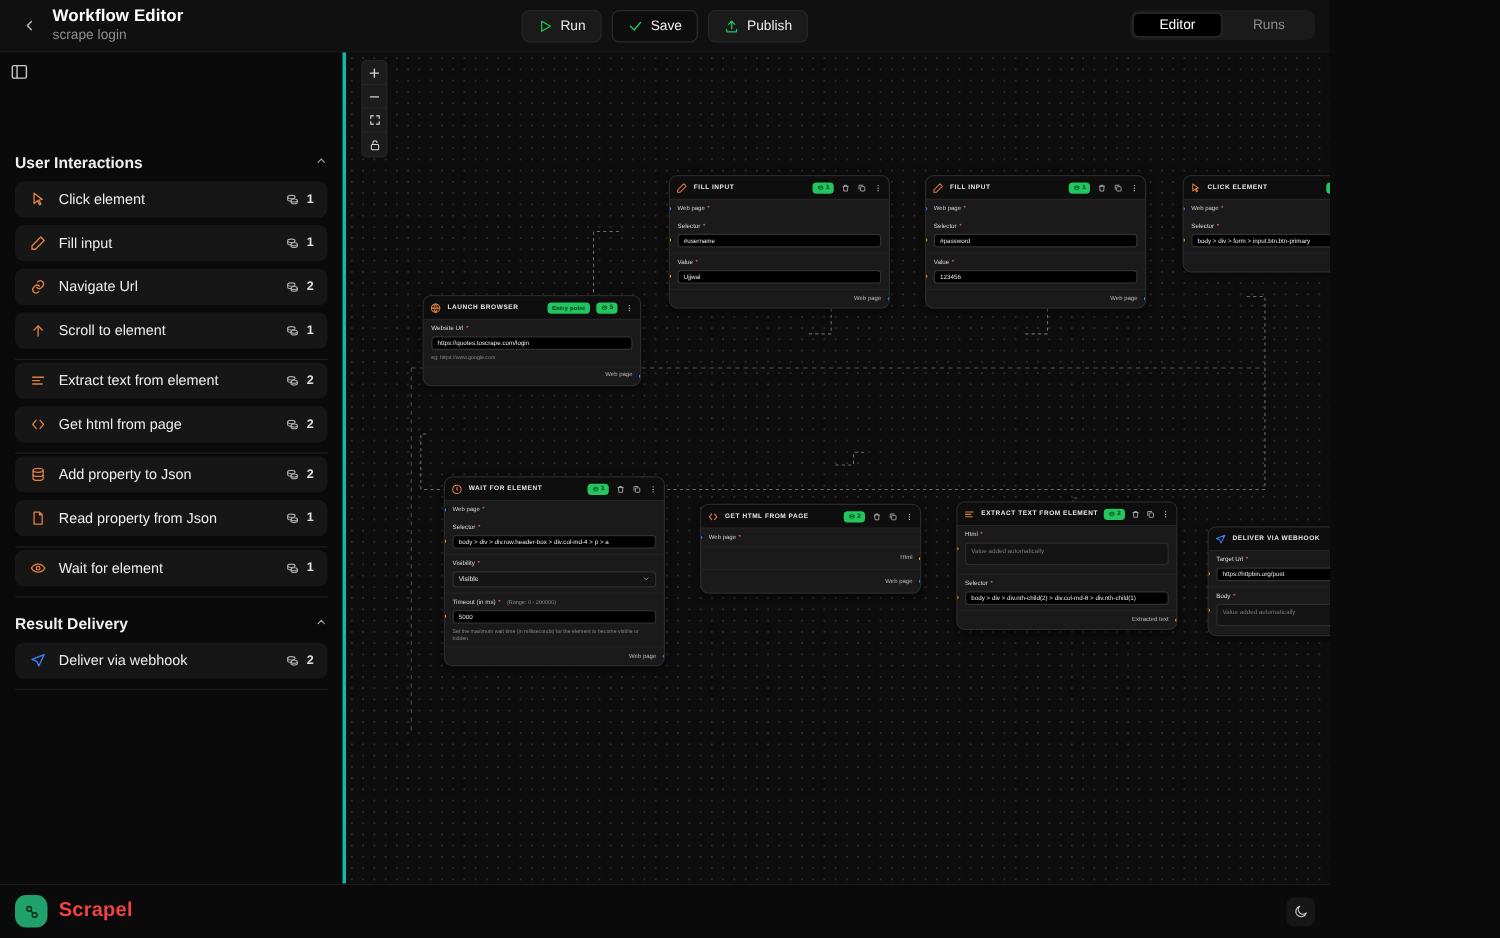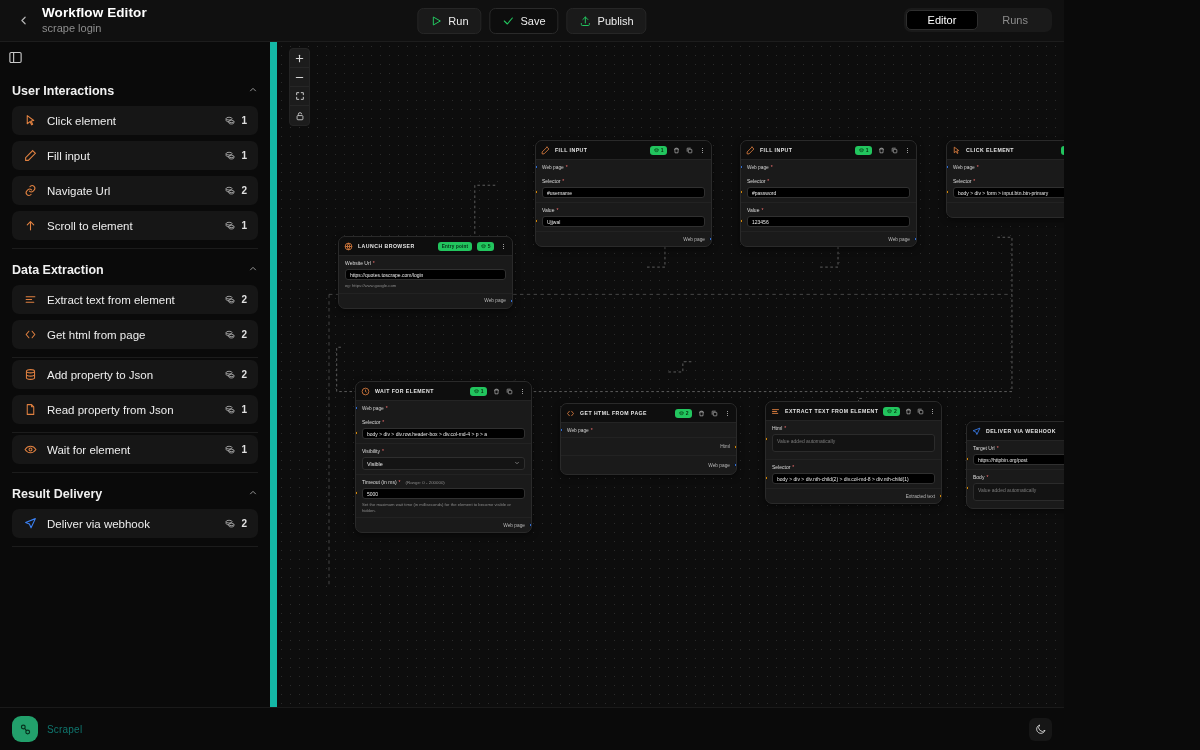--- a/index.html
+++ b/index.html
@@ -49,23 +49,24 @@
     font-size: 11px; padding: 4px 22px; border-radius: 5px; cursor: pointer; color: #8c8c8c;
   }
   .seg-item.active { background: #000000; color: #ffffff; border: 1px solid #2e2e2e; padding: 3px 21px; }
 
   
   .body { flex: 1; display: flex; position: relative; min-height: 0; }
 
   
   .sidebar {
     width: 277px; flex: 0 0 277px;
-    background: #0a0a0a; border-right: 7px solid #14b8a6;
+    background: #0a0a0a; border-right: 3px solid #14b8a6;
     display: flex; flex-direction: column;
     overflow: hidden;
+    gap: 39px;
   }
   .sb-toggle-row { height: 30px; display: flex; align-items: center; padding: 0 8px; }
   .panel-icon { width: 15px; height: 15px; color: #c9c9c9; cursor: pointer; }
   .sb-scroll { flex: 1; overflow: hidden; padding: 0 12px; }
   .sb-group { margin-bottom: 2px; }
   .sb-group-head {
     display: flex; align-items: center; justify-content: space-between;
     padding: 12px 0 8px 0; cursor: pointer;
   }
   .sb-group-title { font-size: 12.5px; font-weight: bold; color: #f0f0f0; }
@@ -164,21 +165,21 @@
   
   .footer {
     height: 43px; flex: 0 0 43px; background: #0a0a0a;
     border-top: 1px solid #1a1a1a;
     display: flex; align-items: center; padding: 0 12px; position: relative;
   }
   .logo-mark {
     width: 26px; height: 26px; border-radius: 9px; background: #22a06b;
     display: flex; align-items: center; justify-content: center;
   }
-  .logo-text { margin-left: 9px; font-size: 10px; font-weight: normal; color: #0f766e; letter-spacing: .2px; }
+  .logo-text { margin-left: 9px; font-size: 16px; font-weight: bold; color: #ef4444; letter-spacing: .2px; }
   .theme-btn {
     position: absolute; right: 12px; width: 23px; height: 23px; border-radius: 6px;
     background: #161616; display: flex; align-items: center; justify-content: center;
     cursor: pointer; color: #d6d6d6;
   }
 </style>
 </head>
 <body>
 
 <div class="app">
@@ -309,26 +310,20 @@
                   <path d="M3.5 8v4c0 1.6 2.9 3 6.5 3"></path>
                   <ellipse cx="15" cy="14" rx="5.5" ry="2.6"></ellipse>
                   <path d="M9.5 14v3c0 1.5 2.5 2.6 5.5 2.6s5.5-1.1 5.5-2.6v-3"></path>
                 </svg>
                 <span class="sb-credit-n">1</span>
               </span>
             </div>
             <div class="sb-div"></div>
           </div>
           <div class="sb-group">
-            <div class="sb-group-head">
-              <span class="sb-group-title">Data Extraction</span>
-              <span class="chev"><svg viewBox="0 0 24 24" width="10" height="10" fill="none" stroke="currentColor" stroke-width="2.2" stroke-linecap="round">
-                  <polyline points="6 14 12 8 18 14"></polyline>
-                </svg></span>
-            </div>
             <div class="sb-item">
               <span class="sb-item-ico">
                 <svg viewBox="0 0 24 24" width="13" height="13" fill="none" stroke="#e08040" stroke-width="2.1" stroke-linecap="round">
                   <line x1="4" y1="7" x2="20" y2="7"></line>
                   <line x1="4" y1="12" x2="14" y2="12"></line>
                   <line x1="4" y1="17" x2="18" y2="17"></line>
                 </svg>
               </span>
               <span class="sb-item-label">Extract text from element</span>
               <span class="sb-credit">

